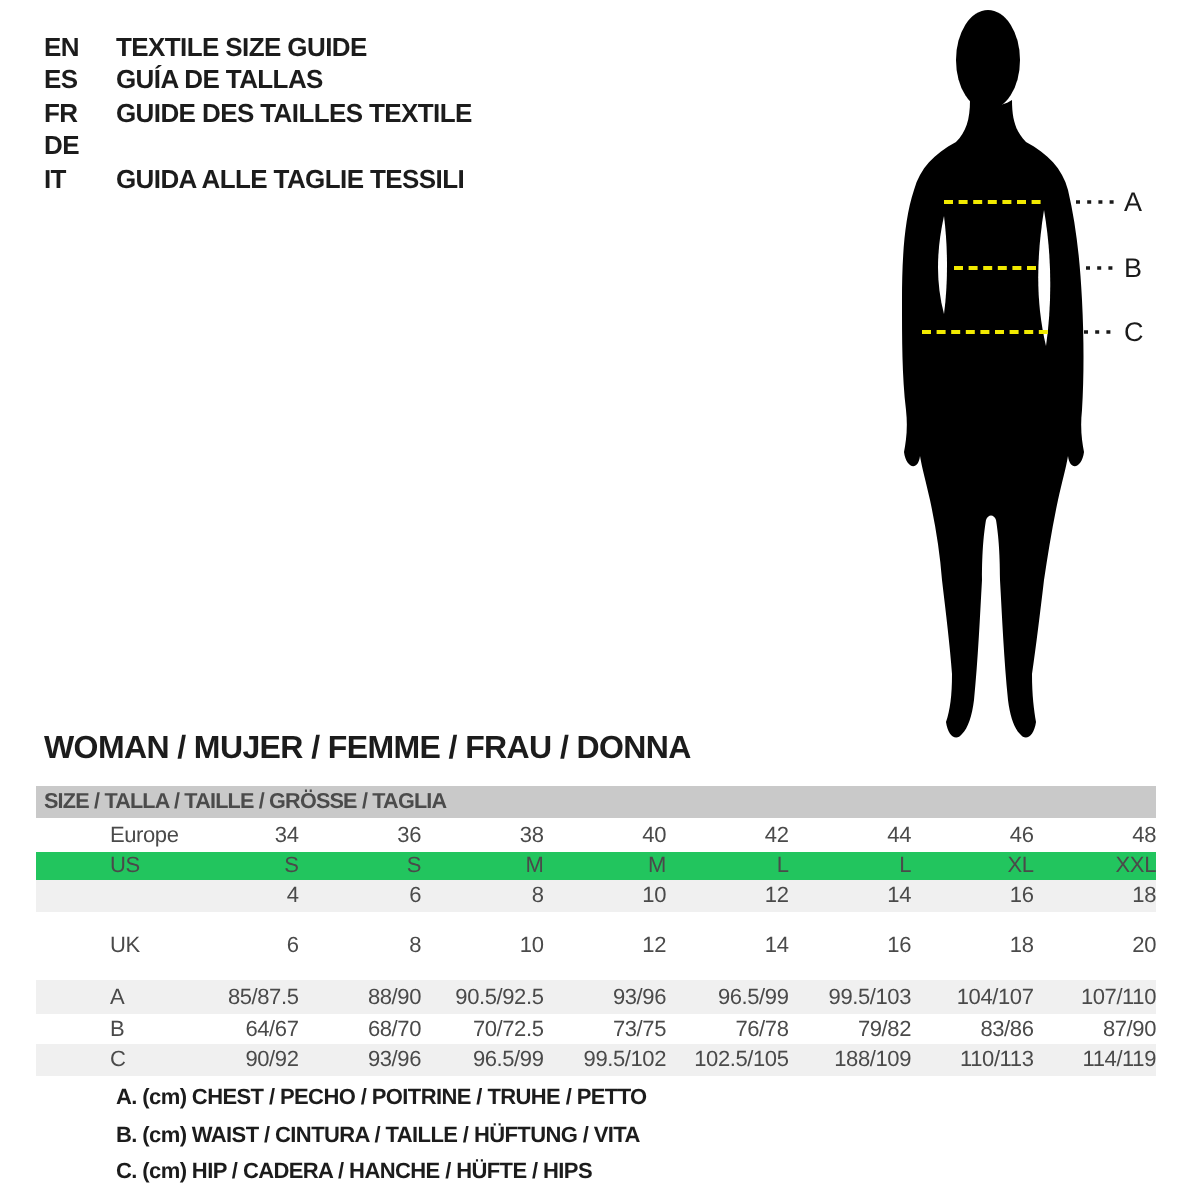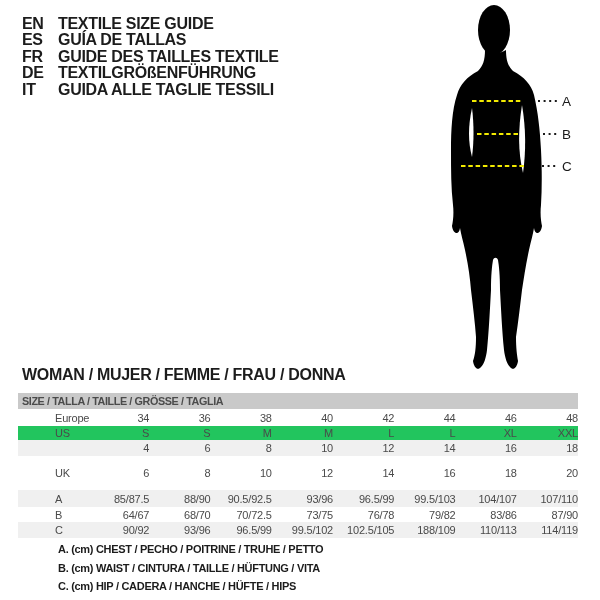--- a/index.html
+++ b/index.html
@@ -6,21 +6,21 @@
   body{
     width:600px;height:600px;position:relative;overflow:hidden;
     background:#ffffff;
     font-family:"Liberation Sans", sans-serif;
     -webkit-font-smoothing:antialiased;
   }
   .abs{position:absolute;}
 
   
   #lang-list{left:22px;top:16px;}
-  .lang-row{display:flex;line-height:16.4px;font-weight:bold;font-size:16px;
+  .lang-row{display:flex;line-height:16.4px;font-weight:bold;font-size:13px;
             color:#1c1c1c;letter-spacing:-0.3px;}
   .lang-code{width:36px;flex:0 0 36px;}
 
   
   #figure-wrap{left:430px;top:0;width:160px;height:380px;}
 
   
   #group-title{left:22px;top:366px;font-weight:bold;font-size:16px;
                color:#1c1c1c;letter-spacing:-0.3px;}
 
@@ -50,21 +50,20 @@
     <div class="lang-row">
       <span class="lang-code">ES</span>
       <span>GUÍA DE TALLAS</span>
     </div>
     <div class="lang-row">
       <span class="lang-code">FR</span>
       <span>GUIDE DES TAILLES TEXTILE</span>
     </div>
     <div class="lang-row">
       <span class="lang-code">DE</span>
-      <span>TEXTILGRÖßENFÜHRUNG</span>
     </div>
     <div class="lang-row">
       <span class="lang-code">IT</span>
       <span>GUIDA ALLE TAGLIE TESSILI</span>
     </div>
   </div>
 
 <div id="figure-wrap" class="abs">
   <svg width="160" height="380" viewBox="0 0 160 380" xmlns="http://www.w3.org/2000/svg">
 

